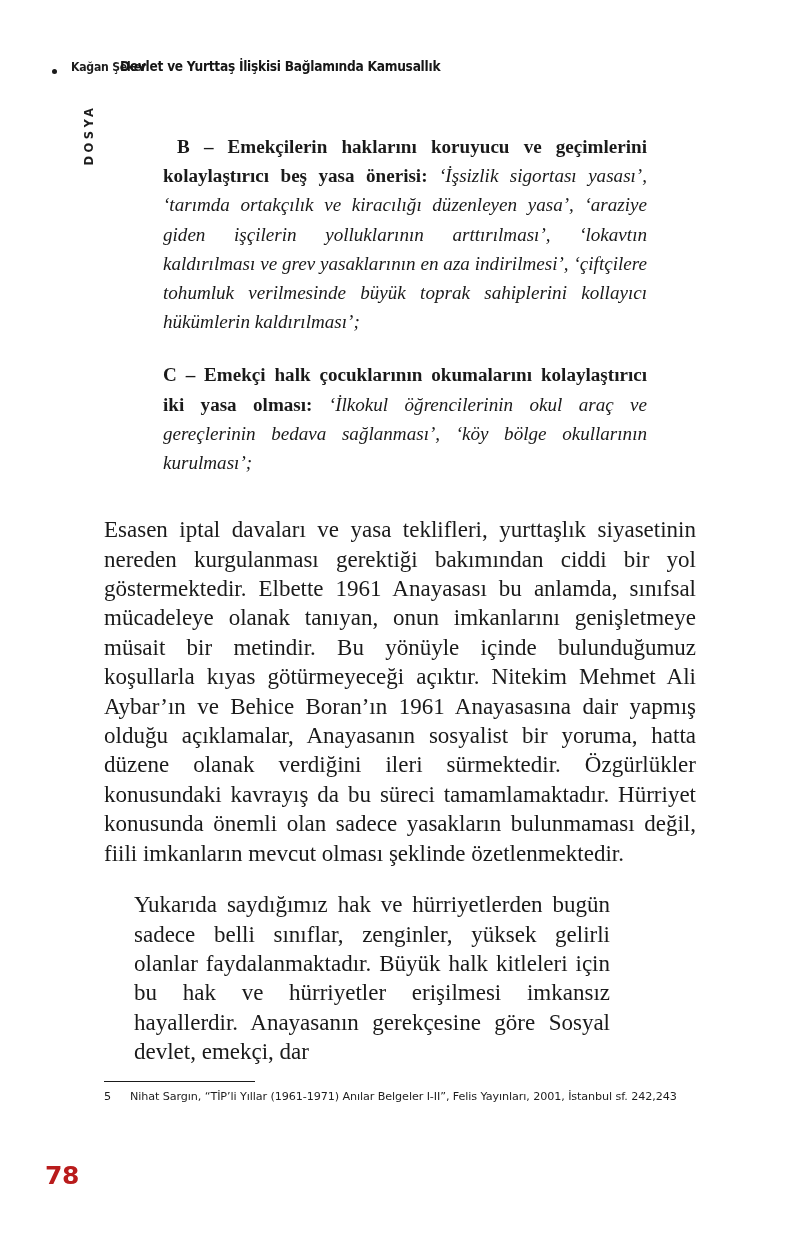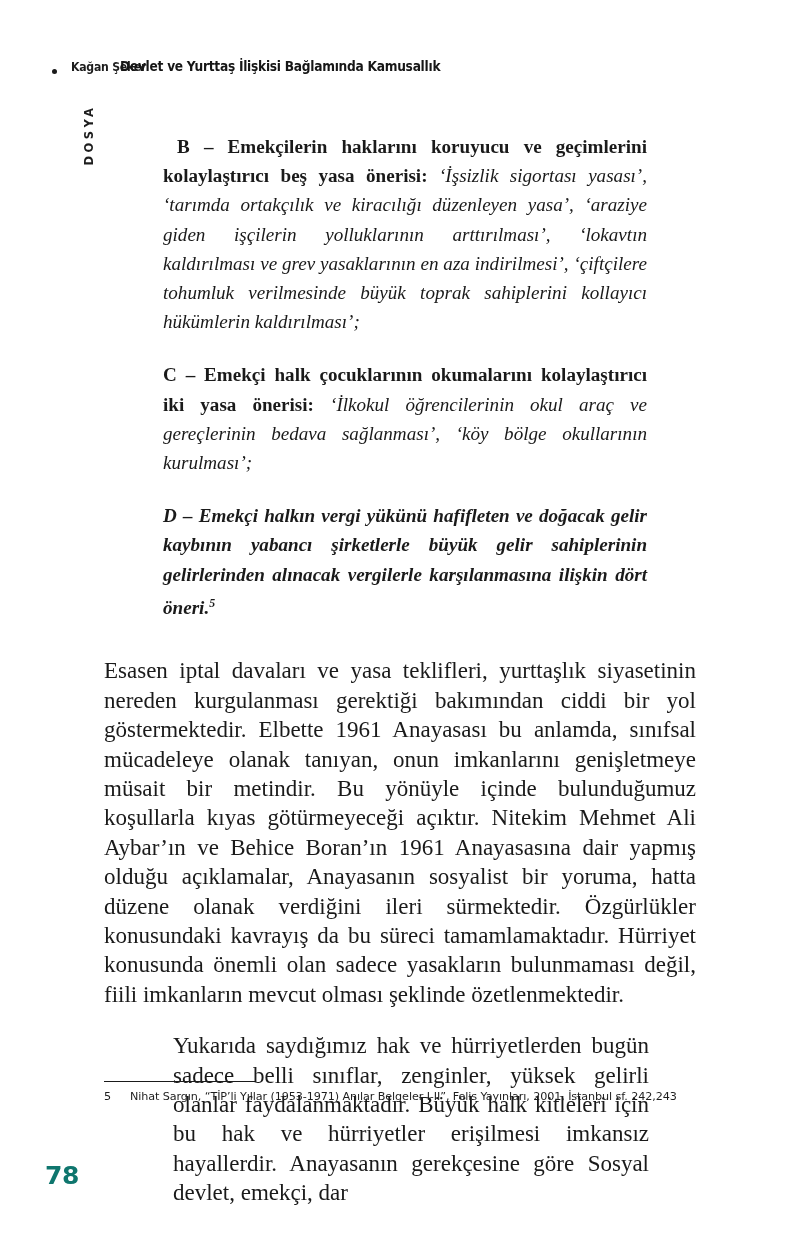--- a/index.html
+++ b/index.html
@@ -124,21 +124,21 @@
   
   .body-par {
     font-size: 23px;
     line-height: 29.4px;
     text-align: justify;
     text-justify: inter-word;
     margin: 0 0 22px 0;
     width: 592px;
   }
   .body-par.indented {
-    margin-left: 69px;
+    margin-left: 30px;
     width: 476px;
   }
   .spacer-gap {
     height: 14px;
   }
 
   
   .footnote-zone {
     position: absolute;
     left: 104px;
@@ -165,21 +165,21 @@
   }
 
   
   .folio {
     position: absolute;
     left: 45px;
     top: 1161px;
     font-family: "DejaVu Sans", "Liberation Sans", sans-serif;
     font-size: 25px;
     font-weight: 700;
-    color: #0f766e;
+    color: #b91c1c;
     letter-spacing: -0.5px;
   }
 </style>
 </head>
 <body>
 
 <div class="page-header">
   <span class="header-bullet"></span>
   <span class="header-author">Kağan Şeker</span>
   <span class="header-sep">-</span>
@@ -188,35 +188,32 @@
 
 <div class="side-label">DOSYA</div>
 
 <div class="column">
 
   <div class="quote-block first-indent">
     <span class="lead">B – Emekçilerin haklarını koruyucu ve geçimlerini kolaylaştırıcı beş yasa önerisi:</span><span class="body-i"> ‘İşsizlik sigortası yasası’, ‘tarımda ortakçılık ve kiracılığı düzenleyen yasa’, ‘araziye giden işçilerin yolluklarının arttırılması’, ‘lokavtın kaldırılması ve grev yasaklarının en aza indirilmesi’, ‘çiftçilere tohumluk verilmesinde büyük toprak sahiplerini kollayıcı hükümlerin kaldırılması’;</span>
   </div>
 
   <div class="quote-block">
-    <span class="lead">C – Emekçi halk çocuklarının okumalarını kolaylaştırıcı iki yasa önerisi:</span><span class="body-i"> ‘İlkokul öğrencilerinin okul araç ve gereçlerinin bedava sağlanması’, ‘köy bölge okullarının kurulması’;</span>
+    <span class="lead">C – Emekçi halk çocuklarının okumalarını kolaylaştırıcı iki yasa olması:</span><span class="body-i"> ‘İlkokul öğrencilerinin okul araç ve gereçlerinin bedava sağlanması’, ‘köy bölge okullarının kurulması’;</span>
   </div>
 
-  <div class="quote-block block-d">
-    <span class="all-bi">D – Emekçi halkın vergi yükünü hafifleten ve doğacak gelir kaybının yabancı şirketlerle büyük gelir sahiplerinin gelirlerinden alınacak vergilerle karşılanmasına ilişkin dört öneri.</span><sup class="fn">5</sup>
-  </div>
 
   <div class="spacer-gap"></div>
 
   <p class="body-par">Esasen iptal davaları ve yasa teklifleri, yurttaşlık siyasetinin nereden kurgulanması gerektiği bakımından ciddi bir yol göstermektedir. Elbette 1961 Anayasası bu anlamda, sınıfsal mücadeleye olanak tanıyan, onun imkanlarını genişletmeye müsait bir metindir. Bu yönüyle içinde bulunduğumuz koşullarla kıyas götürmeyeceği açıktır. Nitekim Mehmet Ali Aybar’ın ve Behice Boran’ın 1961 Anayasasına dair yapmış olduğu açıklamalar, Anayasanın sosyalist bir yoruma, hatta düzene olanak verdiğini ileri sürmektedir. Özgürlükler konusundaki kavrayış da bu süreci tamamlamaktadır. Hürriyet konusunda önemli olan sadece yasakların bulunmaması değil, fiili imkanların mevcut olması şeklinde özetlenmektedir.</p>
 
   <p class="body-par indented">Yukarıda saydığımız hak ve hürriyetlerden bugün sadece belli sınıflar, zenginler, yüksek gelirli olanlar faydalanmaktadır. Büyük halk kitleleri için bu hak ve hürriyetler erişilmesi imkansız hayallerdir. Anayasanın gerekçesine göre Sosyal devlet, emekçi, dar</p>
 
 </div>
 
 <div class="footnote-zone">
   <div class="footnote-rule"></div>
   <div class="footnote">
-    <span class="fn-num">5</span><span>Nihat Sargın, “TİP’li Yıllar (1953-1971) Anılar Belgeler I-II”, Felis Yayınları, 2001, İstanbul sf. 242,243</span>
+    <span class="fn-num">5</span><span>Nihat Sargın, “TİP’li Yıllar (1961-1971) Anılar Belgeler I-II”, Felis Yayınları, 2001, İstanbul sf. 242,243</span>
   </div>
 </div>
 
 <div class="folio">78</div>
 
 </body></html>

